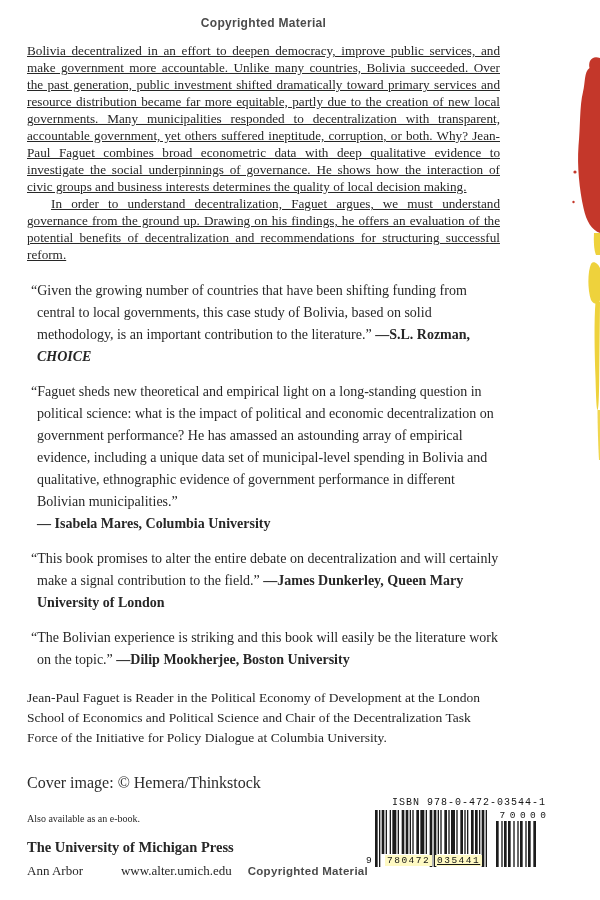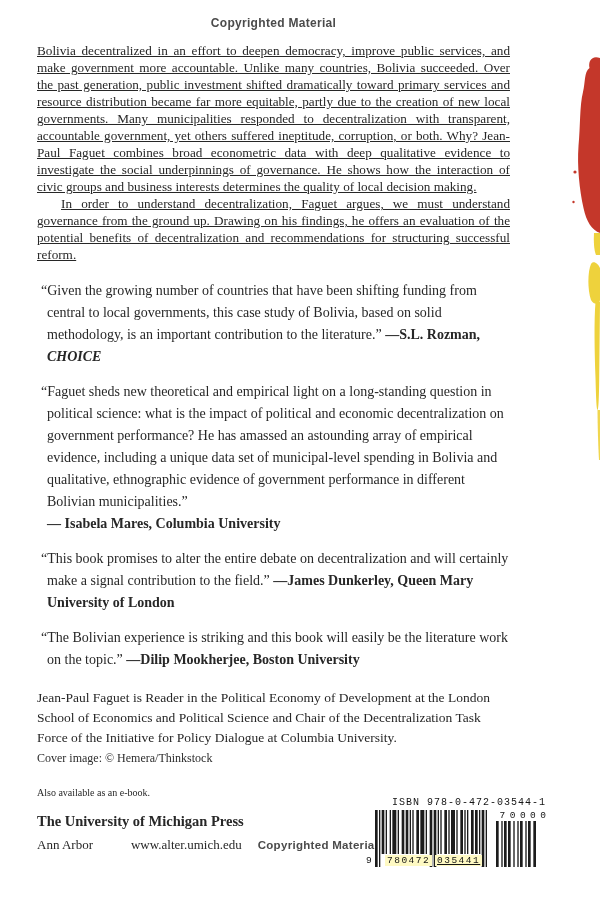--- a/index.html
+++ b/index.html
@@ -1,31 +1,31 @@
 <!DOCTYPE html>
 <html><head>
 <meta charset="utf-8">
 <style>
   html,body{margin:0;padding:0;}
   body{width:600px;height:900px;background:#ffffff;position:relative;overflow:hidden;
        font-family:"Liberation Serif",serif;color:#272727;}
-  .content{position:absolute;left:37px;top:0;width:473px;}
+  .content{position:absolute;left:27px;top:0;width:473px;}
   .copy{font-family:"Liberation Sans",sans-serif;font-weight:700;font-size:12px;
         color:#4b4b4b;letter-spacing:.3px;}
   .copy-top{margin-top:16px;text-align:center;}
   .desc{margin-top:12px;font-size:13.2px;line-height:17px;text-align:justify;text-decoration:underline;}
   .desc p{margin:0;}
   .desc p + p{text-indent:24px;}
   .blurb{margin:13px 4px 0;font-size:14px;line-height:22px;padding-left:6px;text-indent:-6px;width:463px;}
   .blurb.first{margin-top:17px;}
   .blurb strong{font-weight:700;}
   .src-italic{font-style:italic;font-weight:700;}
   .attr-block{display:block;text-indent:0;}
   .bio{margin-top:17px;font-size:13.5px;line-height:20px;width:457px;}
-  .credit{margin-top:3px;font-size:12px;color:#2c2c2c;}
+  .credit{margin-top:26px;font-size:16px;color:#2c2c2c;}
   .bottom{margin-top:21px;width:350px;}
   .ebook{font-size:10px;}
   .press{margin-top:15px;font-size:14.5px;font-weight:700;}
   .pressrow{margin-top:7px;font-size:13px;white-space:nowrap;}
   .site{margin-left:38px;}
   .copy-bottom{margin-left:16px;font-size:11.5px;}
   
   .isbn-block{position:absolute;left:375px;top:797px;width:182px;text-align:center;}
   .isbn-label{font-family:"Liberation Mono",monospace;font-size:10px;letter-spacing:1px;
               color:#141414;margin-left:6px;white-space:nowrap;}

